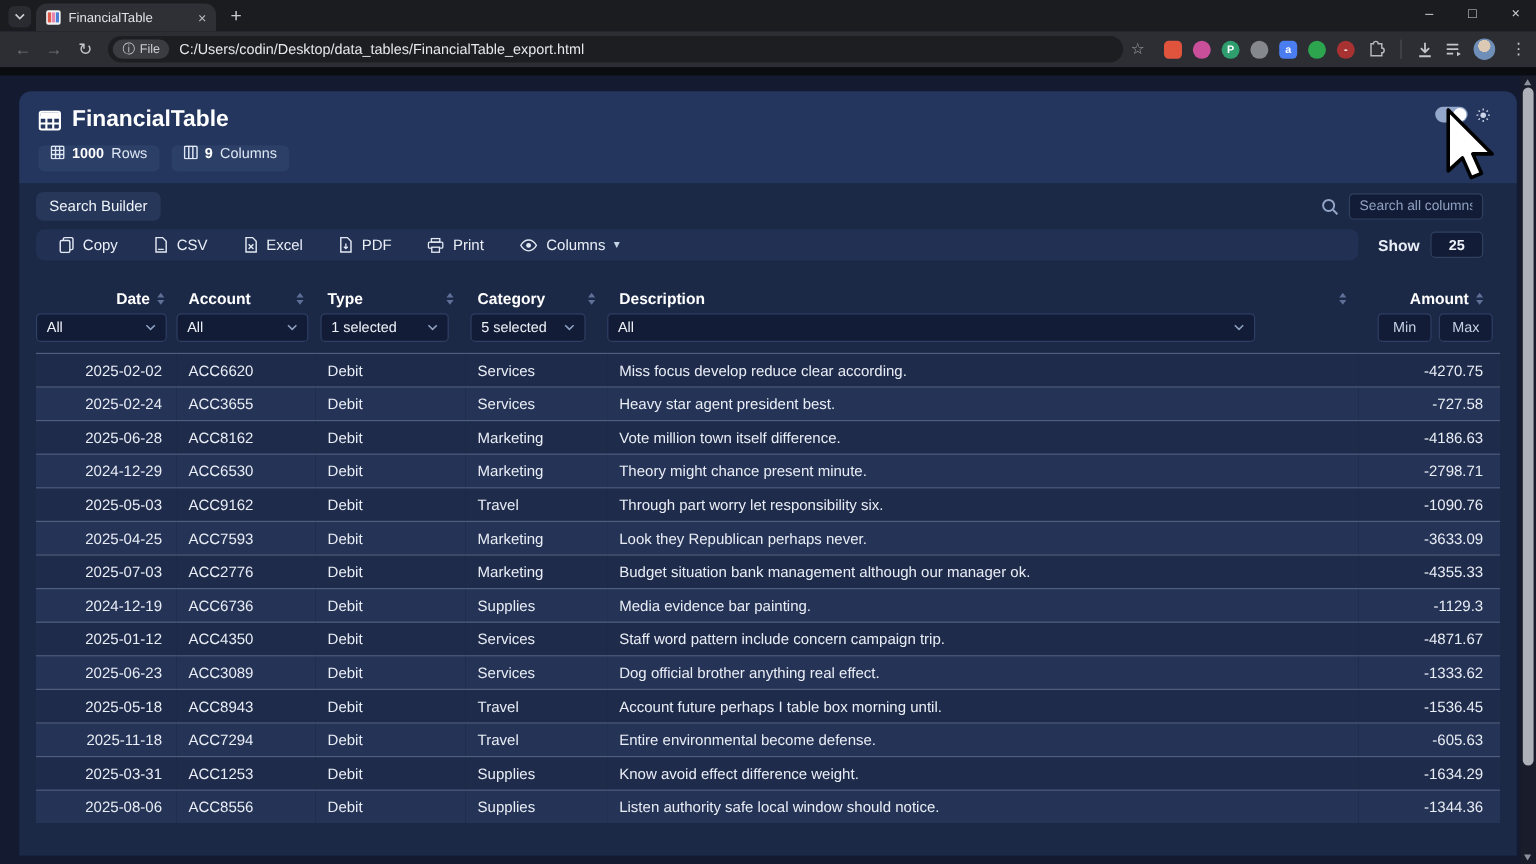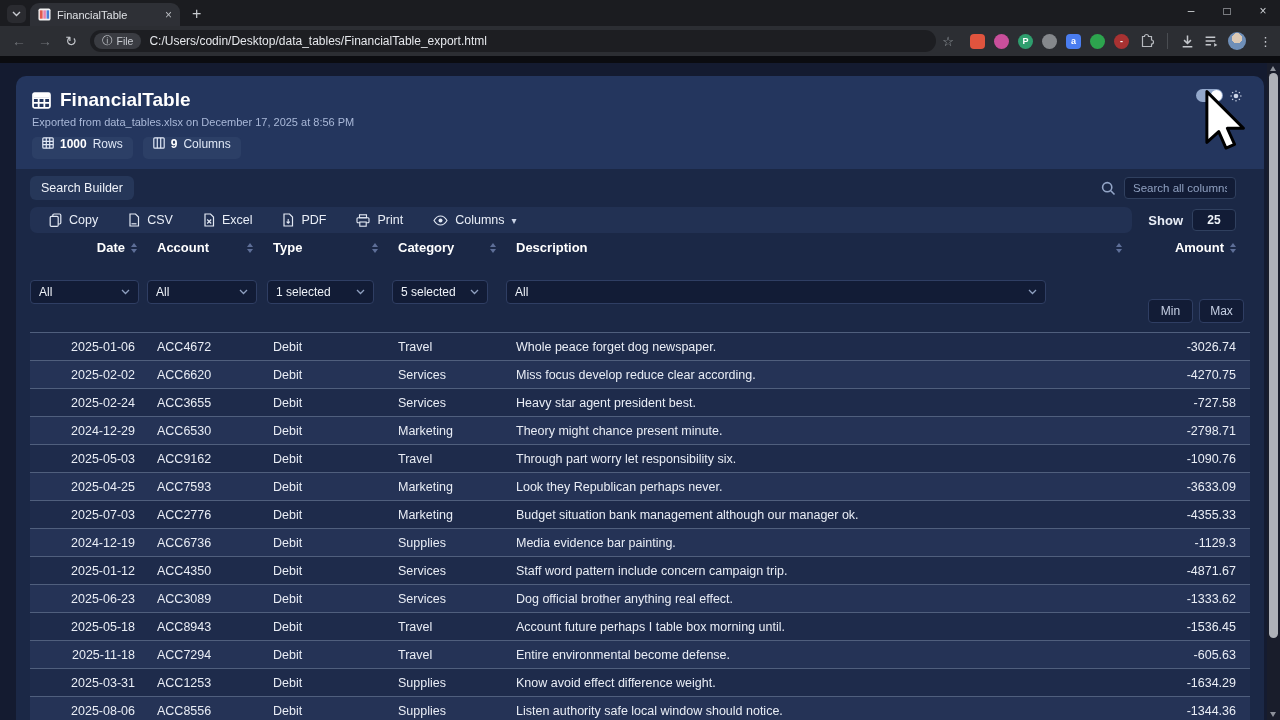--- a/index.html
+++ b/index.html
@@ -50,21 +50,21 @@
   .badge { background:#2c3f66; border-radius:5px; height:22px; display:flex; align-items:flex-start;
     gap:6px; padding:0 10px; color:#dfe7f5; font-size:12px; }
   .badge b { color:#fff; }
   .toggle-area { position:absolute; right:22px; top:13px; display:flex; align-items:center; gap:7px; }
   .toggle { width:27px; height:13px; border-radius:7px; background:#93a8cb; position:relative; }
   .toggle .knob { position:absolute; right:1px; top:1px; width:11px; height:11px; border-radius:50%; background:#fff; }
 
   .card-body { background:#1b2846; padding:7px 14px 0; min-height:560px; }
   .row1, .row2 { display:flex; align-items:center; }
   .row1 { margin-bottom:7px; }
-  .row2 { margin-bottom:0; }
+  .row2 { margin-bottom:17px; }
   .sb-btn { background:#263759; border-radius:6px; height:24px; display:flex; align-items:center;
     padding:0 11px; color:#eef2f9; font-size:12.5px; }
   .spacer { flex:1; }
   .search-group { display:flex; align-items:center; gap:8px; margin-right:14px; }
   .search-input { width:112px; height:22px; background:#121c36; border:1px solid #30405f; border-radius:4px;
     color:#eef2f8; font-size:11.5px; padding:0 8px; outline:none; }
   .search-input::placeholder { color:#8fa0c0; }
   .btn-group { flex:1; height:26px; background:#223153; border-radius:7px; display:flex; align-items:center;
     padding:0 4px; margin-right:16px; }
   .dt-btn { display:flex; align-items:center; gap:7px; color:#e9eef7; font-size:12.5px; padding:0 15px; height:26px; }
@@ -79,21 +79,21 @@
   .th-flex { display:flex; align-items:center; justify-content:space-between; gap:6px; }
   .th-flex.end { justify-content:flex-end; }
   .sort { display:inline-flex; flex-direction:column; gap:2px; }
   .sort i { width:0; height:0; border-left:3.5px solid transparent; border-right:3.5px solid transparent; display:block; }
   .sort .up { border-bottom:4px solid #5e6f98; }
   .sort .dn { border-top:4px solid #5e6f98; }
   .filters td { padding:0 6px 9px 0; }
   .f-select { height:24px; background:#121c36; border:1px solid #2f3e63; border-radius:4px;
     display:flex; align-items:center; justify-content:space-between; padding:0 8px;
     color:#eef2f8; font-size:12px; }
-  .minmax { display:flex; gap:6px; justify-content:flex-end;margin-top:39px; }
+  .minmax { display:flex; gap:6px; justify-content:flex-end; }
   .mm-input { width:45px; height:24px; background:#121c36; border:1px solid #2f3e63; border-radius:4px;
     color:#eef2f8; font-size:12px; text-align:center; outline:none; }
   .mm-input::placeholder { color:#c6d0e4; }
   tbody tr { border-top:1px solid rgba(154,171,203,0.42); }
   tbody tr:nth-child(odd) { background:#1e2b4b; }
   tbody tr:nth-child(even) { background:#253356; }
   tbody td { font-size:12.5px; color:#e9edf5; padding:6.5px 10px; white-space:nowrap; overflow:hidden; }
   td.col-date { text-align:right; padding-right:12px; }
   td.col-amount { text-align:right; padding-right:14px; }
 
@@ -178,21 +178,20 @@
   <div class="card">
     <div class="card-header">
       <div class="title-row">
         <svg width="19" height="19" viewBox="0 0 18 18">
           <rect x="1" y="2" width="16" height="14" rx="1.5" stroke="#fff" stroke-width="1.7" fill="none"></rect>
           <path d="M1 6.7 H17 M1 11.3 H17 M6.3 6.7 V16 M11.7 6.7 V16" stroke="#fff" stroke-width="1.7"></path>
           <rect x="1.8" y="2.8" width="14.4" height="3.4" fill="#fff"></rect>
         </svg>
         <span class="page-title">FinancialTable</span>
       </div>
-      <div class="subtitle">Exported from data_tables.xlsx on December 17, 2025 at 8:56 PM</div>
       <div class="badges">
         <span class="badge">
           <svg width="12" height="12" viewBox="0 0 12 12">
             <rect x="0.8" y="0.8" width="10.4" height="10.4" rx="1" stroke="#dfe7f5" stroke-width="1.2" fill="none"></rect>
             <path d="M0.8 4.3 H11.2 M0.8 7.7 H11.2 M4.3 0.8 V11.2 M7.7 0.8 V11.2" stroke="#dfe7f5" stroke-width="1.2"></path>
           </svg>
           <b>1000</b>
           <span>Rows</span>
         </span>
         <span class="badge">
@@ -392,42 +391,42 @@
             <td>
                 <div class="minmax">
               <input class="mm-input" placeholder="Min" style="">
               <input class="mm-input" placeholder="Max" style="">
             </div>
               </td>
           </tr>
         </thead>
         <tbody>
             <tr>
-              <td class="col-date">2025-01-06</td>
-              <td class="col-account">ACC4672</td>
-              <td class="col-type">Debit</td>
-              <td class="col-category">Travel</td>
-              <td class="col-description">Whole peace forget dog newspaper.</td>
-              <td class="col-amount">-3026.74</td>
-            </tr>
-            <tr>
               <td class="col-date">2025-02-02</td>
               <td class="col-account">ACC6620</td>
               <td class="col-type">Debit</td>
               <td class="col-category">Services</td>
               <td class="col-description">Miss focus develop reduce clear according.</td>
               <td class="col-amount">-4270.75</td>
             </tr>
             <tr>
               <td class="col-date">2025-02-24</td>
               <td class="col-account">ACC3655</td>
               <td class="col-type">Debit</td>
               <td class="col-category">Services</td>
               <td class="col-description">Heavy star agent president best.</td>
               <td class="col-amount">-727.58</td>
+            </tr>
+            <tr>
+              <td class="col-date">2025-06-28</td>
+              <td class="col-account">ACC8162</td>
+              <td class="col-type">Debit</td>
+              <td class="col-category">Marketing</td>
+              <td class="col-description">Vote million town itself difference.</td>
+              <td class="col-amount">-4186.63</td>
             </tr>
             <tr>
               <td class="col-date">2024-12-29</td>
               <td class="col-account">ACC6530</td>
               <td class="col-type">Debit</td>
               <td class="col-category">Marketing</td>
               <td class="col-description">Theory might chance present minute.</td>
               <td class="col-amount">-2798.71</td>
             </tr>
             <tr>

